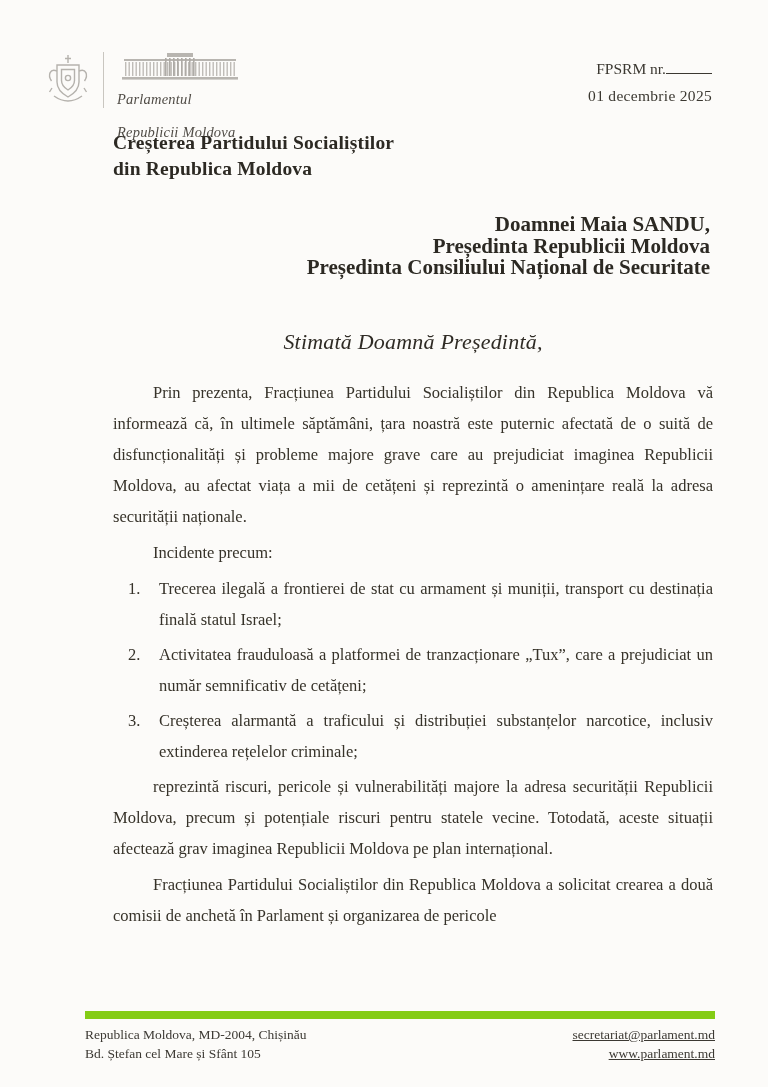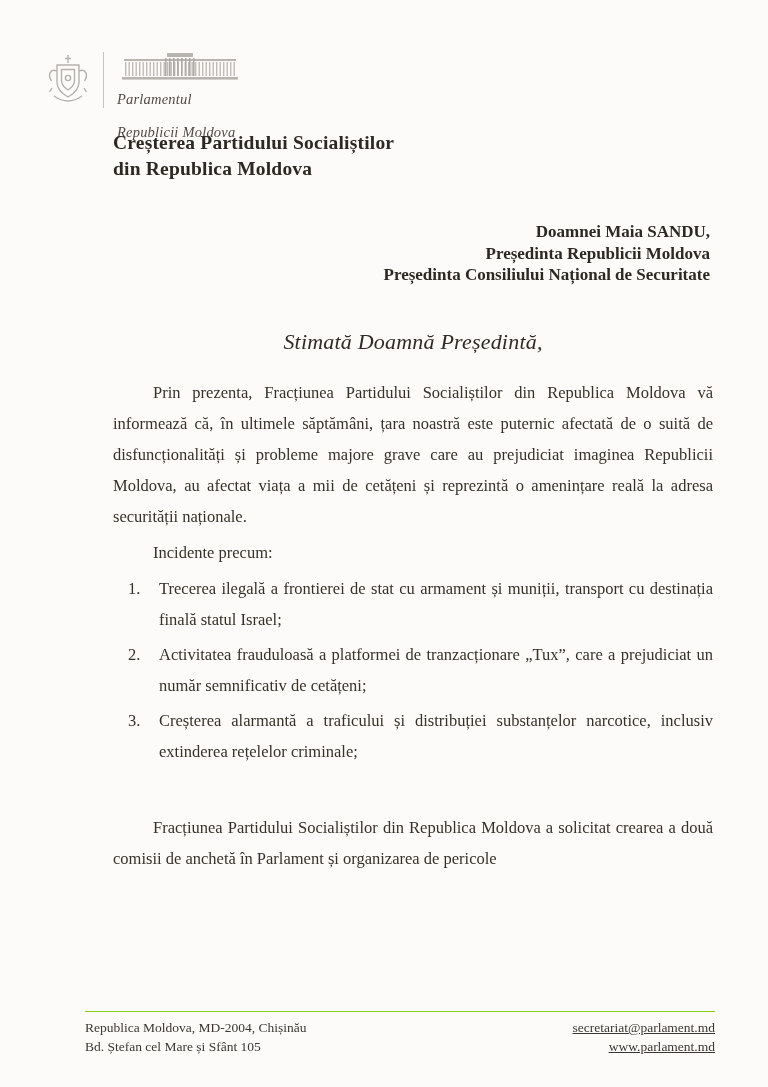--- a/index.html
+++ b/index.html
@@ -43,23 +43,23 @@
 
   
   .sender-title {
     position:absolute; left:113px; top:130px;
     font-size:19.5px; font-weight:bold; line-height:26px;
     color:#2c2923; letter-spacing:0.2px;
   }
 
   
   .addressee {
-    position:absolute; right:58px; top:221px;
+    position:absolute; right:58px; top:214px;
     text-align:right; font-weight:bold;
-    font-size:17px; line-height:21.5px; color:#2c2923;
+    font-size:21px; line-height:21.5px; color:#2c2923;
   }
 
   
   .letter-body {
     position:absolute; left:113px; top:326px; width:600px;
     font-size:16.5px; line-height:31px;
     text-align:justify;
   }
   .salutation {
     text-align:center; font-weight:normal; font-style:italic;
@@ -70,21 +70,21 @@
   .para + .para { margin-top:5px; }
   .list { margin-top:5px; padding-left:15px; }
   .list-item { display:flex; margin-bottom:4px; }
   .list-marker { width:31px; flex:none; }
   .list-text { flex:1; text-align:justify; }
   .para-final { margin-top:45px; }
 
   
   .footer {
     position:absolute; left:85px; top:1011px; width:630px;
-    border-top:1px solid #84cc16;
+    border-top:8px solid #84cc16;
     padding-top:6px;
     display:flex; justify-content:space-between;
     font-size:13.5px; line-height:19px; color:#3c3933;
   }
   .footer-right { text-align:right;text-decoration:underline; }
 </style>
 </head>
 <body>
 
 <div class="page">
@@ -108,20 +108,24 @@
         <line x1="7" y1="8" x2="119" y2="8" stroke="#b8b5b0" stroke-width="2"></line>
         <line x1="8" y1="17" x2="118" y2="17" stroke="#bfbcb7" stroke-width="14" stroke-dasharray="1.4 2.1"></line>
         <line x1="48" y1="15" x2="78" y2="15" stroke="#aeaba6" stroke-width="18" stroke-dasharray="1.6 2.4"></line>
         <rect x="5" y="25" width="116" height="2.6" fill="#b8b5b0"></rect>
       </svg>
       <div class="org-name">Parlamentul</div>
       <div class="org-name" style="margin-top:16px">Republicii Moldova</div>
     </div>
   </div>
 
+  <div class="header-right">
+    <div class="ref-line"><span>FPSRM nr.</span><span class="ref-blank"></span></div>
+    <div class="date-line">01 decembrie 2025</div>
+  </div>
 
   <div class="sender-title">
     <div>Creșterea Partidului Socialiștilor</div>
     <div>din Republica Moldova</div>
   </div>
 
   <div class="addressee">
     <div>Doamnei Maia SANDU,</div>
     <div>Președinta Republicii Moldova</div>
     <div>Președinta Consiliului Național de Securitate</div>
@@ -142,20 +146,21 @@
       <div class="list-item">
         <span class="list-marker">2.</span>
         <span class="list-text">Activitatea frauduloasă a platformei de tranzacționare „Tux”, care a prejudiciat un număr semnificativ de cetățeni;</span>
       </div>
       <div class="list-item">
         <span class="list-marker">3.</span>
         <span class="list-text">Creșterea alarmantă a traficului și distribuției substanțelor narcotice, inclusiv extinderea rețelelor criminale;</span>
       </div>
     </div>
 
+    <div class="para">reprezintă riscuri, pericole și vulnerabilități majore la adresa securității Republicii Moldova, precum și potențiale riscuri pentru statele vecine. Totodată, aceste situații afectează grav imaginea Republicii Moldova pe plan internațional.</div>
 
     <div class="para para-final">Fracțiunea Partidului Socialiștilor din Republica Moldova a solicitat crearea a două comisii de anchetă în Parlament și organizarea de pericole</div>
   </div>
 
   <div class="footer">
     <div class="footer-left">
       <div>Republica Moldova, MD-2004, Chișinău</div>
       <div>Bd. Ștefan cel Mare și Sfânt 105</div>
     </div>
     <div class="footer-right">

